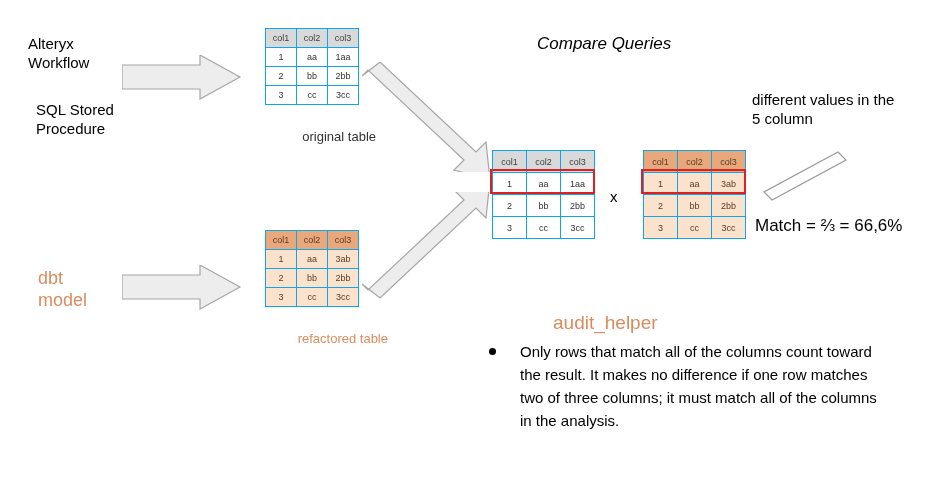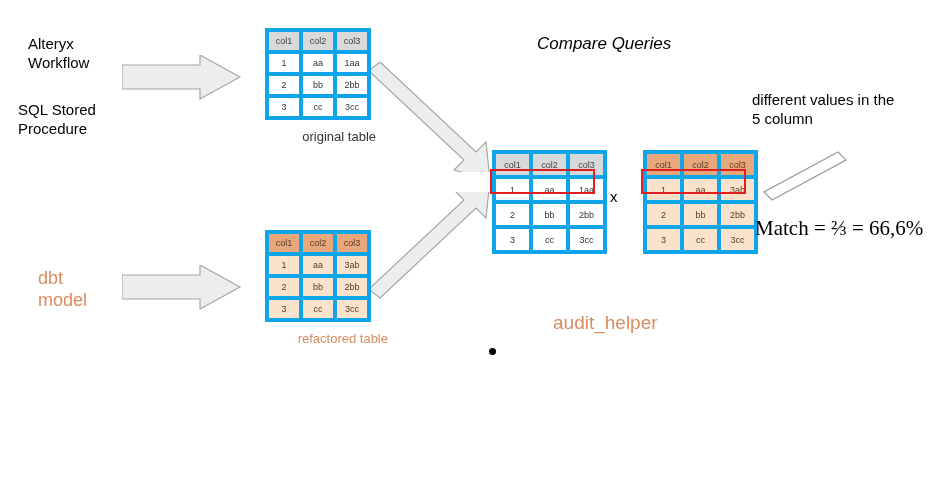--- a/index.html
+++ b/index.html
@@ -48,21 +48,21 @@
     margin-top: 39px;
   }
 
   
   table.tbl {
     border-collapse: collapse;
     font-size: 9px;
     color: #333;
   }
   table.tbl th, table.tbl td {
-    border: 4px solid #0ea5e9;
+    border: 1px solid #0ea5e9;
     text-align: center;
     vertical-align: middle;
     font-weight: normal;
     padding: 0;
   }
   table.tbl th {
     background: #d9d9d9;
     color: #404040;
   }
   table.tbl td {
@@ -114,21 +114,21 @@
   }
 </style>
 </head>
 <body>
 
 <div id="canvas">
 
   <div class="abs label" style="left:28px; top:34px;">Alteryx
 Workflow</div>
 
-  <div class="abs label" style="left:18px; top:100px;">SQL Stored
+  <div class="abs label" style="left:36px; top:100px;">SQL Stored
 Procedure</div>
 
   <div class="abs label label-orange" style="left:38px; top:267px; font-size:18px; line-height:22px;">dbt
 model</div>
 
   <div class="abs title" style="left:537px; top:34px;font-style:italic;">Compare Queries</div>
 
   <div class="abs" style="left:122px; top:55px;">
     <svg class="arrow-svg" width="120" height="45" viewBox="0 0 120 45" xmlns="http://www.w3.org/2000/svg">
       <polygon points="0,10 78,10 78,0 118,22 78,44 78,34 0,34" fill="#ededed" stroke="#a6a6a6" stroke-width="1.2"></polygon>
@@ -271,17 +271,18 @@
 
   <div class="abs label" style="left:752px; top:90px; width:190px;">different values in the
 5 column</div>
 
   <div class="abs" style="left:760px; top:150px;">
     <svg class="arrow-svg" width="90" height="55" viewBox="0 0 90 55" xmlns="http://www.w3.org/2000/svg">
       <polygon points="78,2 86,10 12,50 4,42" fill="#ffffff" stroke="#9a9a9a" stroke-width="1.2"></polygon>
     </svg>
   </div>
 
-  <div class="abs" style="left:755px; top:216px; font-size:21px;font-family:Liberation Serif, serif;">Match = ⅔ = 66,6%</div>
+  <div class="abs" style="left:755px; top:216px; font-size:17px;">Match = ⅔ = 66,6%</div>
 
   <div class="abs bullet-dot" style="left:489px; top:348px;"></div>
+  <div class="abs bullet-block" style="left:520px; top:340px; width:360px;">Only rows that match all of the columns count toward the result. It makes no difference if one row matches two of three columns; it must match all of the columns in the analysis.</div>
 
 </div>
 
 </body></html>

